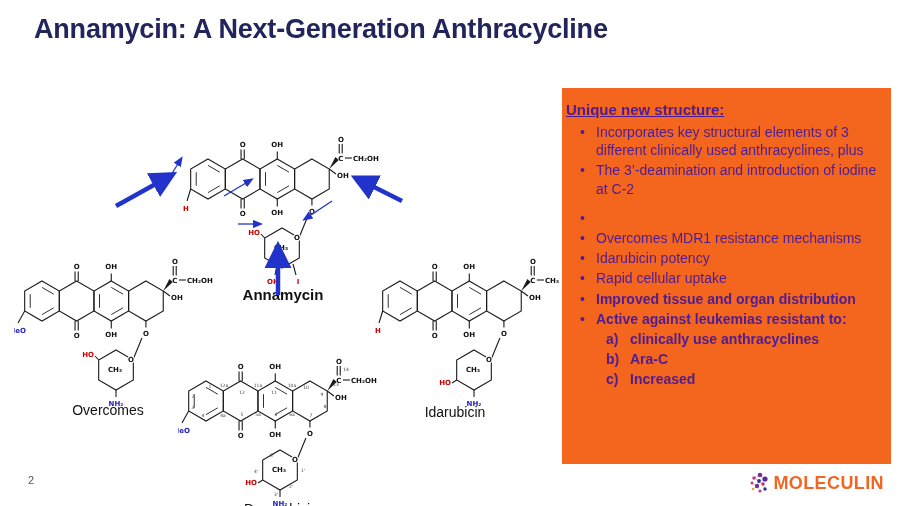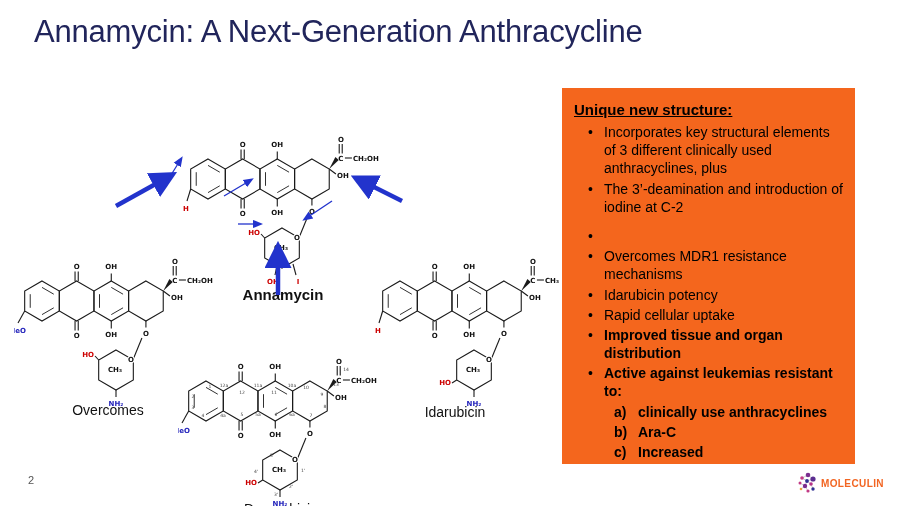--- a/index.html
+++ b/index.html
@@ -1,35 +1,35 @@
 <!DOCTYPE html>
 <html style="--arrow: #2233CC;"><head>
 <meta charset="utf-8">
 <style>
   html,body{margin:0;padding:0;background:#fff;}
   .slide{position:relative;width:900px;height:506px;background:#ffffff;outline:1px solid #b9b9b9;
          font-family:"Liberation Sans",sans-serif;overflow:hidden;}
-  .title{position:absolute;left:34px;top:14px;font-size:31px;font-weight:400;letter-spacing:-0.2px;white-space:nowrap;}
+  .title{position:absolute;left:34px;top:14px;font-size:27px;font-weight:700;letter-spacing:-0.2px;white-space:nowrap;}
   .diagram{position:absolute;left:0;top:60px;width:562px;height:420px;}
   .mol{position:absolute;}
   .mol-label{position:absolute;transform:translateX(-50%);font-size:14px;color:#111;white-space:nowrap;}
   .mol-label.bold{font-weight:bold;font-size:15px;}
   .arrows{position:absolute;left:0;top:0;pointer-events:none;}
-  .panel{position:absolute;left:562px;top:88px;width:293px;height:376px;box-sizing:border-box;
-         padding:12px 12px 8px 12px;color:#000000;}
+  .panel{position:absolute;left:562px;top:88px;width:329px;height:376px;box-sizing:border-box;
+         padding:12px 12px 8px 4px;color:#4c1d95;}
   .panel-heading{font-size:15px;font-weight:bold;text-decoration:underline;margin:1px 0 5px 0;}
   .sec{margin-bottom:11px;}
   .bullet-row{display:flex;font-size:14px;line-height:1.3;margin:2px 0;}
   .bullet-marker{flex:none;width:16px;margin-left:14px;}
   .sub-row{display:flex;font-size:14px;font-weight:bold;line-height:1.3;margin:2px 0 2px 40px;}
   .sub-marker{flex:none;width:24px;}
   .bold{font-weight:bold;}
   .page-num{position:absolute;left:28px;top:474px;font-size:11px;color:#555;}
   .logo{position:absolute;right:16px;top:470px;display:flex;align-items:center;gap:2px;}
-  .logo-text{font-size:10px;font-weight:bold;letter-spacing:0.4px;}
+  .logo-text{font-size:18px;font-weight:bold;letter-spacing:0.4px;}
 </style>
 </head>
 <body>
 
 <div class="slide">
 
   <div class="title" style="color: rgb(33, 37, 91);">Annamycin: A Next-Generation Anthracycline</div>
 
   <div class="diagram">
     <div id="molecules">

